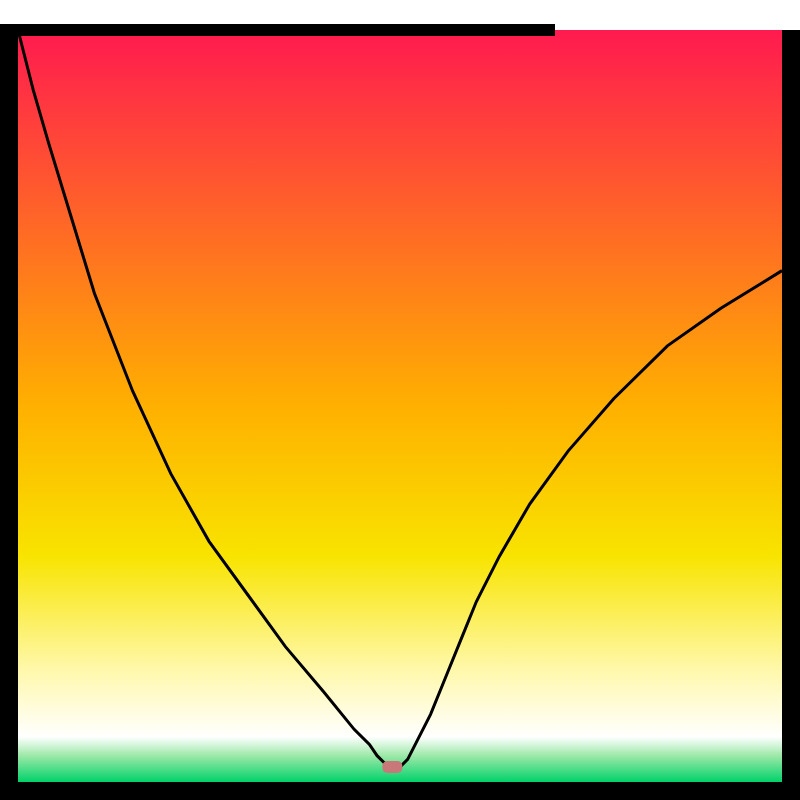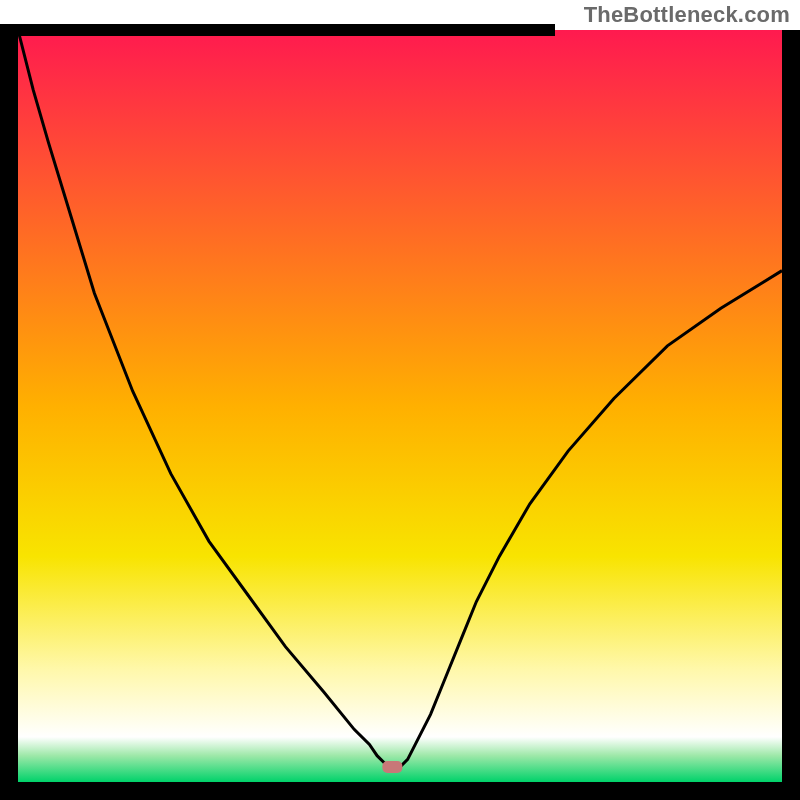--- a/index.html
+++ b/index.html
@@ -33,21 +33,20 @@
     width: 800px;
     height: 800px;
     display: block;
   }
 </style>
 </head>
 <body>
 
 <div class="stage">
 
-  <div class="watermark">TheBottleneck.com</div>
 
   <svg class="plot" viewBox="0 0 800 800" preserveAspectRatio="none">
     <defs>
       <linearGradient id="bg-grad" x1="0" y1="0" x2="0" y2="1">
           <stop offset="0.00%" stop-color="#ff1a4f"></stop>
           <stop offset="50.00%" stop-color="#ffb000"></stop>
           <stop offset="70.00%" stop-color="#f8e400"></stop>
           <stop offset="85.00%" stop-color="#fff8aa"></stop>
           <stop offset="94.00%" stop-color="#ffffff"></stop>
           <stop offset="96.50%" stop-color="#9de8a8"></stop>

